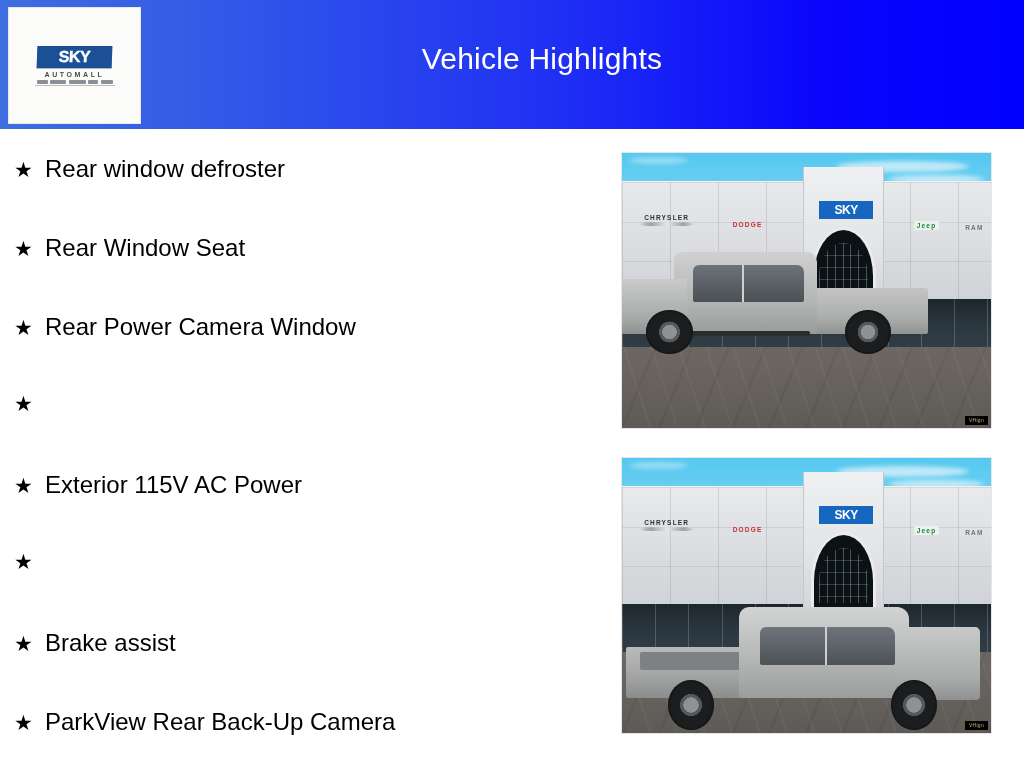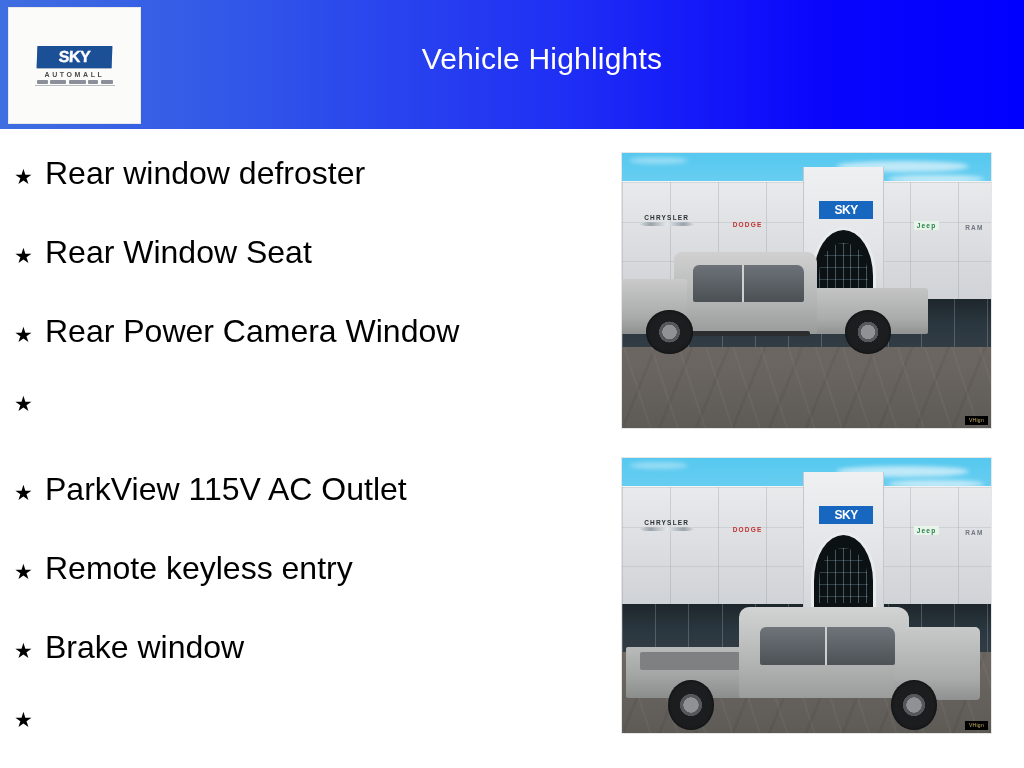--- a/index.html
+++ b/index.html
@@ -67,21 +67,21 @@
   .feature-row {
     display:flex; align-items:baseline;
     height:79px;
     padding-left:14px;
   }
   .feature-star {
     width:31px; flex:0 0 31px;
     font-size:21px; line-height:1; color:#000000;
   }
   .feature-text {
-    font-size:32px; color:#000000; line-height:1.1;
+    font-size:24px; color:#000000; line-height:1.1;
     white-space:nowrap;
   }
 
   
   .photo {
     position:absolute; left:621px; width:371px; height:277px;
     overflow:hidden; background:#6f6a66;
     border:1px solid #e6e6e6;
   }
   .photo-1 { top:152px; }
@@ -291,35 +291,35 @@
       <span class="feature-star">★</span>
       <span class="feature-text">Rear Power Camera Window</span>
     </div>
 
     <div class="feature-row">
       <span class="feature-star">★</span>
     </div>
 
     <div class="feature-row">
       <span class="feature-star">★</span>
-      <span class="feature-text">ParkView 115V AC Outlet</span>
-    </div>
-
-    <div class="feature-row">
-      <span class="feature-star">★</span>
-      <span class="feature-text">Remote keyless entry</span>
-    </div>
-
-    <div class="feature-row">
-      <span class="feature-star">★</span>
-      <span class="feature-text">Brake window</span>
-    </div>
-
-    <div class="feature-row">
-      <span class="feature-star">★</span>
+      <span class="feature-text">Exterior 115V AC Power</span>
+    </div>
+
+    <div class="feature-row">
+      <span class="feature-star">★</span>
+    </div>
+
+    <div class="feature-row">
+      <span class="feature-star">★</span>
+      <span class="feature-text">Brake assist</span>
+    </div>
+
+    <div class="feature-row">
+      <span class="feature-star">★</span>
+      <span class="feature-text">ParkView Rear Back-Up Camera</span>
     </div>
 
   </div>
 
   <div class="photo photo-1">
     <div class="sky-bg">
       <div class="cloud cl-a"></div>
       <div class="cloud cl-b"></div>
       <div class="cloud cl-c"></div>
     </div>

